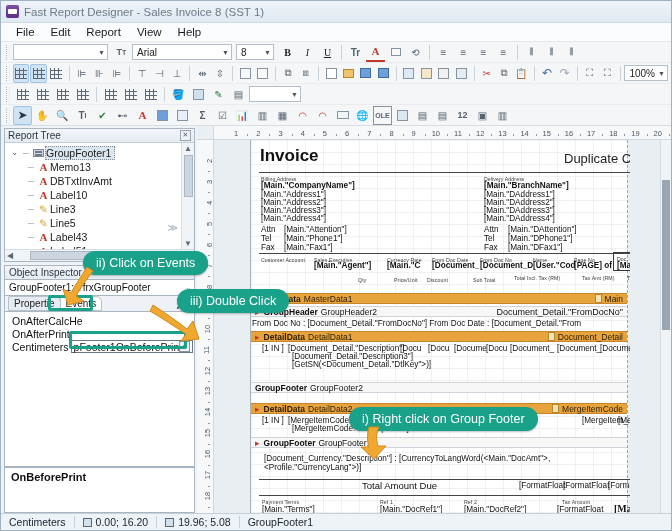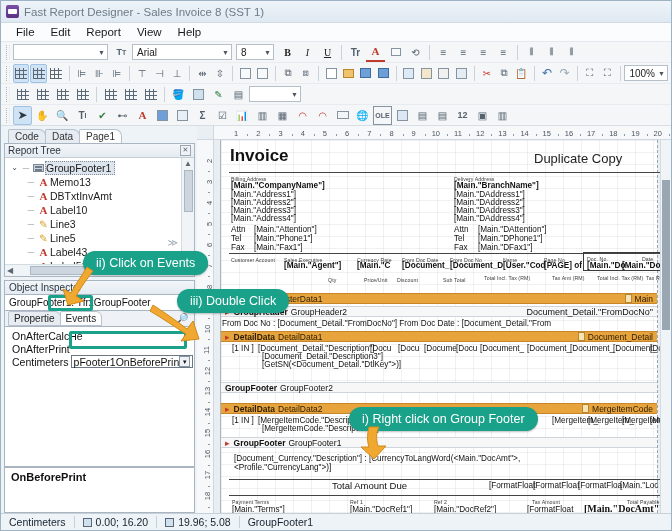--- a/index.html
+++ b/index.html
@@ -146,21 +146,21 @@
   
   .designer{flex:1 1 auto;display:flex;flex-direction:column;min-width:0;min-height:0;background:#e9eef3;}
   .hruler{
     height:14px;flex:0 0 14px;background:#f6f8fa;border-bottom:1px solid #cfd8e0;
     display:flex;align-items:flex-end;position:relative;overflow:hidden;
   }
   .hr-spacer{width:17px;flex:0 0 17px;background:#eaeff4;border-right:1px solid #cfd8e0;height:100%;}
   .hr-scale{flex:1 1 auto;position:relative;height:100%;}
   .hr-tick{position:absolute;bottom:1px;font-size:7.5px;color:#4a5560;transform:translateX(-50%);}
   .hr-dot{position:absolute;bottom:3px;width:1px;height:2px;background:#8c98a4;}
-  .canvasrow{flex:1 1 auto;display:flex;min-height:0;}
+  .canvasrow{flex:1 1 auto;display:flex;min-height:0;gap:30px;}
   .vruler{
     width:17px;flex:0 0 17px;background:#f6f8fa;border-right:1px solid #cfd8e0;position:relative;overflow:hidden;
   }
   .vr-tick{position:absolute;right:2px;font-size:7.5px;color:#4a5560;transform:translateY(-50%) rotate(-90deg);}
   .vr-dot{position:absolute;right:3px;width:2px;height:1px;background:#8c98a4;}
   .vscrollbar{
     width:11px;flex:0 0 11px;background:#f1f4f7;border-left:1px solid #d4dce3;position:relative;
   }
   .vsb-thumb{position:absolute;left:1px;top:40px;width:8px;height:150px;background:#9aa7b3;}
   .canvas{
@@ -418,25 +418,20 @@
       <div class="tbtn" style="font-weight:bold;font-size:9px">12</div>
       <div class="tbtn">▣</div>
       <div class="tbtn">▥</div>
     </div>
   </div>
 
   <div class="workspace">
 
     <div class="leftpanel">
 
-      <div class="tabstrip">
-        <div class="tab">Code</div>
-        <div class="tab">Data</div>
-        <div class="tab active">Page1</div>
-      </div>
 
       <div class="panel" style="height:134px;flex:0 0 134px">
         <div class="panelhdr">
           <span>Report Tree</span>
           <span class="pinbtn">✕</span>
         </div>
         <div class="treewrap">
           <div class="tree">
 
             <div class="tnode">

